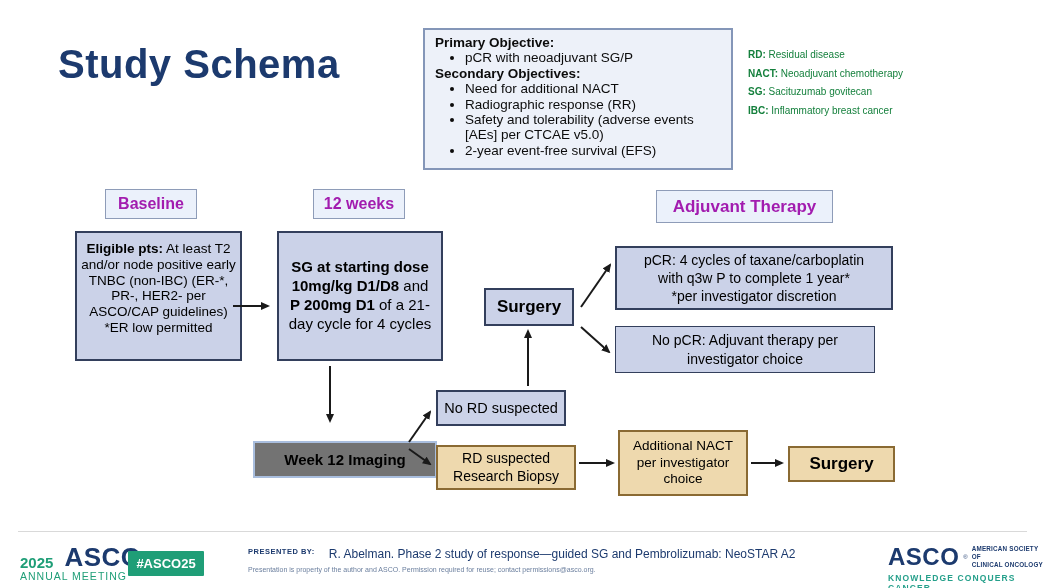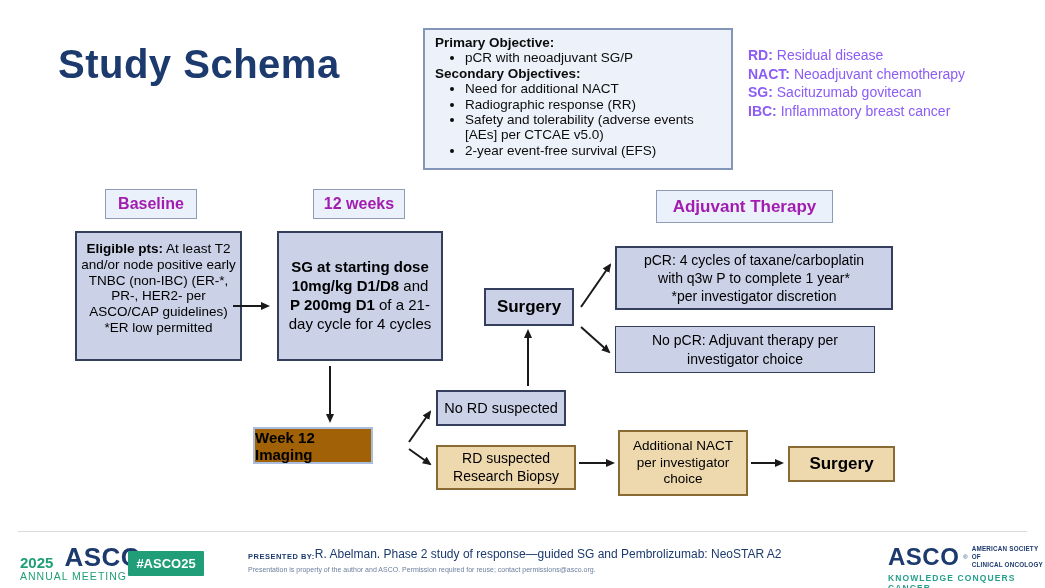--- a/index.html
+++ b/index.html
@@ -18,21 +18,21 @@
   .objectives {
     left:423px; top:28px; width:310px; height:142px;
     background:#edf1f9; border:2px solid #8496b8;
     padding:5px 8px 4px 10px; font-size:13.5px; color:#0c0c0c; line-height:1.14;
   }
   .objectives .hdr { font-weight:bold; }
   .objectives ul { margin:0 0 0 0; padding-left:30px; }
   .objectives li { margin:0; }
 
   
-  .abbrev { left:748px; top:46px; font-size:14px; color:#8b5cf6; line-height:18.5px; }
+  .abbrev { left:748px; top:46px; font-size:10px; color:#15803d; line-height:18.5px; }
   .abbrev b { font-weight:bold; }
 
   
   .phase {
     background:#ebf1fb; border:1.5px solid #8e9cb8; color:#a21caf;
     display:flex; align-items:center; justify-content:center;
     font-weight:bold; font-size:16px;
   }
   .phase.baseline { left:105px; top:189px; width:92px; height:30px; }
   .phase.weeks12  { left:313px; top:189px; width:92px; height:30px; }
@@ -46,22 +46,22 @@
   }
   .eligible { left:75px; top:231px; width:167px; height:130px; font-size:13.5px; line-height:1.17; padding:2px 4px; display:block; padding-top:8px;}
   .sgbox    { left:277px; top:231px; width:166px; height:130px; font-size:15px; line-height:1.26; padding:2px 8px; }
   .surgery-top { left:484px; top:288px; width:90px; height:38px; font-weight:bold; font-size:17px; }
   .pcrbox   { left:615px; top:246px; width:278px; height:64px; font-size:14px; line-height:1.3; }
   .nopcrbox { left:615px; top:326px; width:260px; height:47px; font-size:14px; line-height:1.3; border-width:1.5px; }
   .nordbox  { left:436px; top:390px; width:130px; height:36px; font-size:14.5px; }
 
   
   .week12 {
-    left:253px; top:427px; width:120px; height:37px;
-    background:#a16207; border:2px solid #a9bede; color:#000;
+    left:253px; top:441px; width:184px; height:37px;
+    background:#737373; border:2px solid #a9bede; color:#000;
     display:flex; align-items:center; justify-content:center;
     font-weight:bold; font-size:15px;
   }
 
   
   .tan {
     background:#eed9ae; border:2px solid #8a6a33; color:#000;
     display:flex; flex-direction:column; align-items:center; justify-content:center;
     text-align:center;
   }
@@ -78,21 +78,21 @@
   .logo-left .row1 { display:flex; align-items:flex-end; gap:11px; }
   .logo-left .yr { color:#1f9e77; font-size:15px; font-weight:600; }
   .logo-left .asco { color:#1c3a6e; font-size:26px; font-weight:bold; letter-spacing:0.5px; }
   .logo-left .reg { color:#1c3a6e; font-size:7px; vertical-align:top; }
   .logo-left .am { color:#1f9e77; font-size:10.5px; letter-spacing:1px; margin-top:1px; }
   .badge {
     left:128px; top:551px; width:76px; height:25px; background:#1f9e77; color:#fff;
     display:flex; align-items:center; justify-content:center;
     font-weight:bold; font-size:13px; border-radius:1px;
   }
-  .presented { left:248px; top:547px; display:flex; align-items:flex-end; gap:0; color:#1c3a6e; }
+  .presented { left:248px; top:547px; display:flex; align-items:flex-start; gap:14px; color:#1c3a6e; }
   .presented .lbl { font-size:7.5px; font-weight:bold; letter-spacing:0.5px; }
   .presented .txt { font-size:12px; }
   .disclaimer { left:248px; top:566px; font-size:7px; color:#6b7f9e; }
   .logo-right { left:888px; top:543px; }
   .logo-right .row1 { display:flex; align-items:center; gap:4px; }
   .logo-right .asco { color:#1c3a6e; font-size:24px; font-weight:bold; letter-spacing:0.5px; }
   .logo-right .reg { color:#1c3a6e; font-size:6px; vertical-align:top; }
   .logo-right .soc { color:#1c3a6e; font-size:6.3px; font-weight:600; line-height:1.25; letter-spacing:0.2px; }
   .logo-right .tag { color:#26a08b; font-size:8.5px; font-weight:bold; letter-spacing:1.1px; margin-top:2px; }
 </style>

